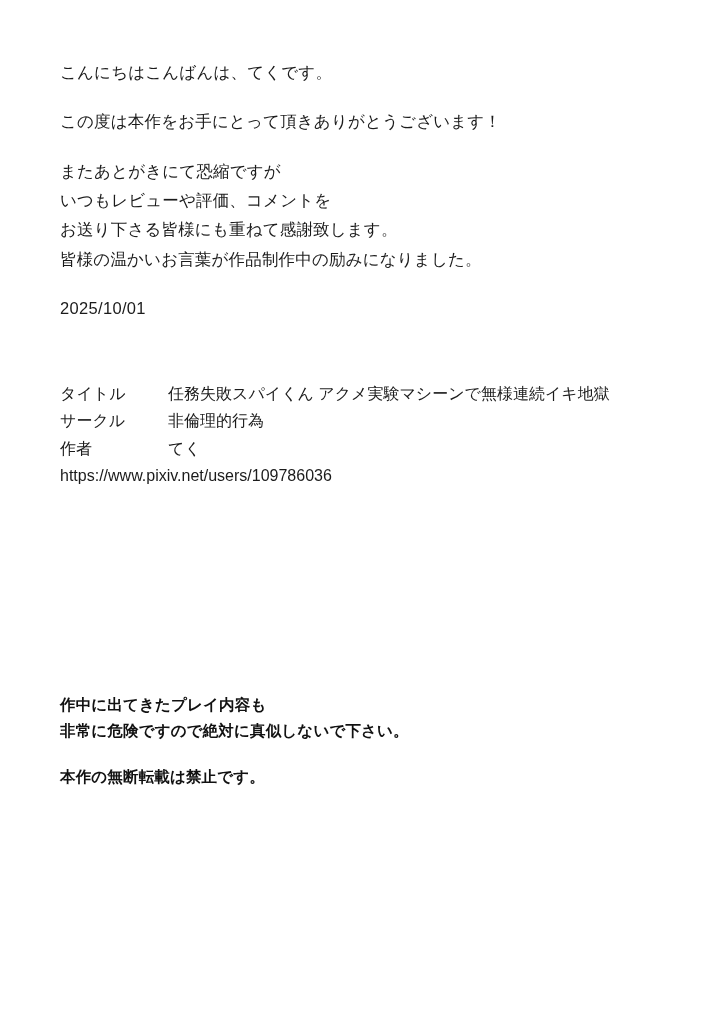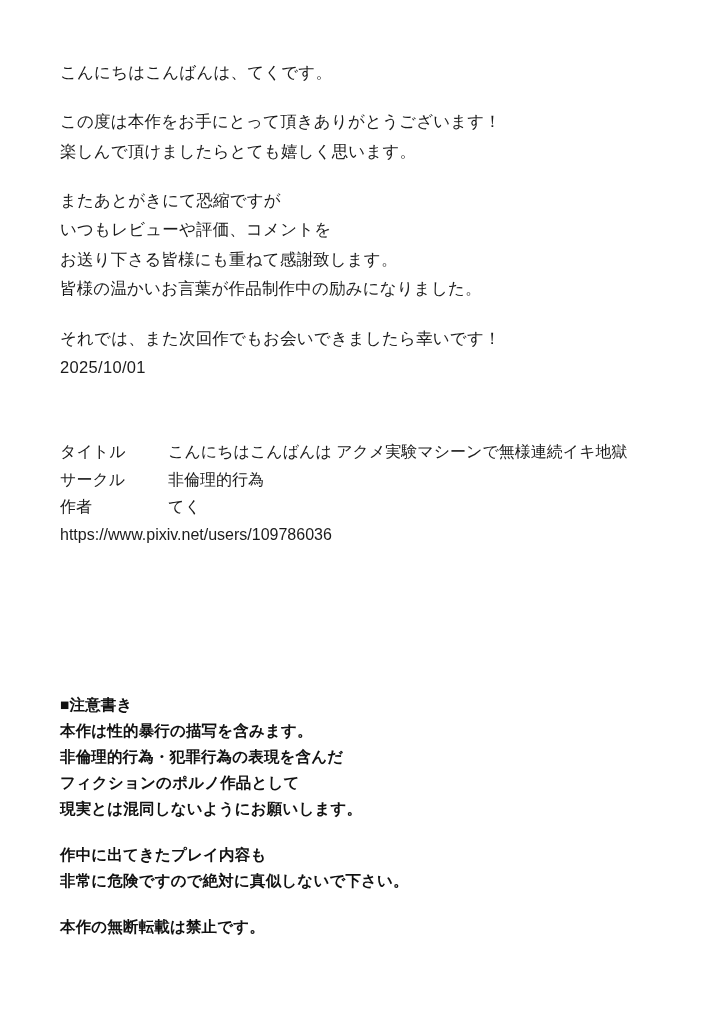--- a/index.html
+++ b/index.html
@@ -91,66 +91,57 @@
 <div class="page">
 
   <div class="afterword">
 
     <div class="para">
       <span class="line">こんにちはこんばんは、てくです。</span>
     </div>
 
     <div class="para">
       <span class="line">この度は本作をお手にとって頂きありがとうございます！</span>
-      <span class="line">楽しんで頂けましたらとても嬉しく思います。</span>
     </div>
 
     <div class="para">
       <span class="line">またあとがきにて恐縮ですが</span>
       <span class="line">いつもレビューや評価、コメントを</span>
       <span class="line">お送り下さる皆様にも重ねて感謝致します。</span>
       <span class="line">皆様の温かいお言葉が作品制作中の励みになりました。</span>
     </div>
 
     <div class="para">
-      <span class="line">それでは、また次回作でもお会いできましたら幸いです！</span>
       <span class="date-line">2025/10/01</span>
     </div>
 
   </div>
 
   <div class="spacer-credits"></div>
 
   <div class="credits">
     <div class="credit-row">
       <span class="credit-key">タイトル</span>
-      <span class="credit-val">こんにちはこんばんは アクメ実験マシーンで無様連続イキ地獄</span>
+      <span class="credit-val">任務失敗スパイくん アクメ実験マシーンで無様連続イキ地獄</span>
     </div>
     <div class="credit-row">
       <span class="credit-key">サークル</span>
       <span class="credit-val">非倫理的行為</span>
     </div>
     <div class="credit-row">
       <span class="credit-key">作者</span>
       <span class="credit-val">てく</span>
     </div>
     <div class="credit-row">
       <span class="credit-val">https://www.pixiv.net/users/109786036</span>
     </div>
   </div>
 
   <div class="notice">
     <div class="block">
-      <span class="line">■注意書き</span>
-      <span class="line">本作は性的暴行の描写を含みます。</span>
-      <span class="line">非倫理的行為・犯罪行為の表現を含んだ</span>
-      <span class="line">フィクションのポルノ作品として</span>
-      <span class="line">現実とは混同しないようにお願いします。</span>
-    </div>
-    <div class="block">
       <span class="line">作中に出てきたプレイ内容も</span>
       <span class="line">非常に危険ですので絶対に真似しないで下さい。</span>
     </div>
     <div class="block">
       <span class="line">本作の無断転載は禁止です。</span>
     </div>
   </div>
 
 </div>
 

